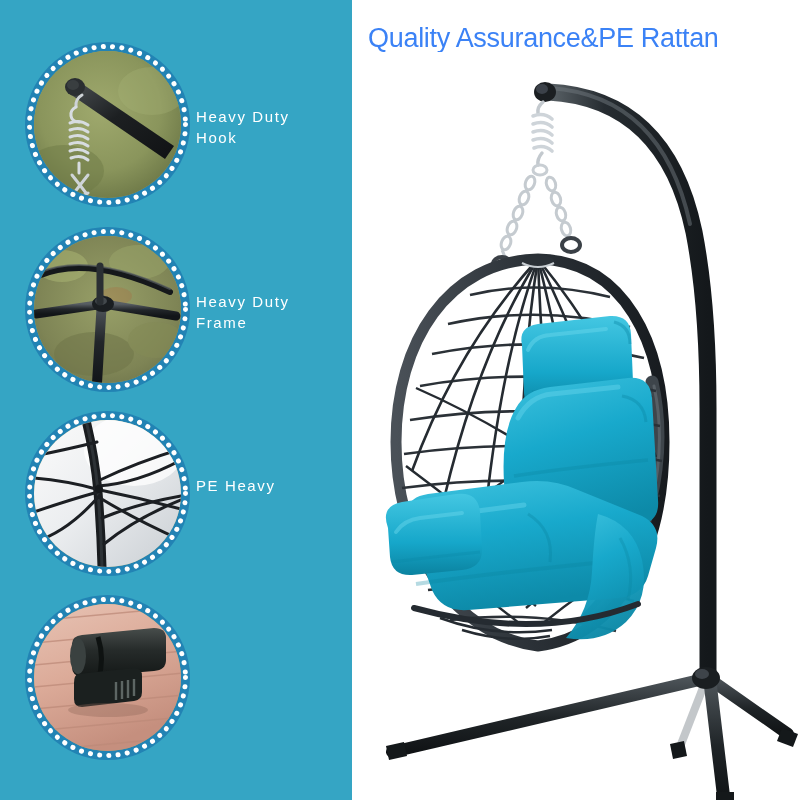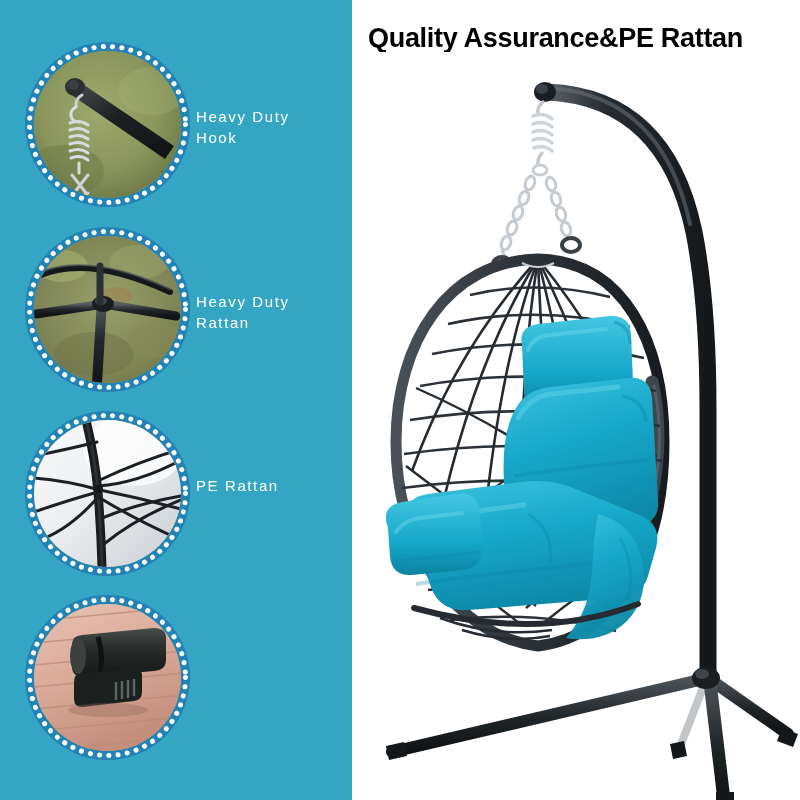--- a/index.html
+++ b/index.html
@@ -48,21 +48,21 @@
     white-space:pre-line;
     font-weight:400;
   }
   
   #title-bar{
     position:absolute;left:352px;top:0;width:448px;height:66px;
     background:#ffffff;
   }
   #poster-title{
     position:absolute;left:368px;top:23px;
-    font-size:27px;font-weight:bold;color:#000000;
+    font-size:27px;font-weight:normal;color:#3b82f6;
     letter-spacing:-0.3px;white-space:nowrap;
   }
   #product-stage{
     position:absolute;left:352px;top:52px;width:448px;height:748px;
     background:#ffffff;
   }
   #product-stage svg{display:block;width:448px;height:748px;}
 </style>
 </head>
 <body>
@@ -155,21 +155,21 @@
           <ellipse cx="69" cy="68" rx="11" ry="8" fill="#1a1e21"></ellipse>
           <ellipse cx="67" cy="65" rx="6" ry="4" fill="#4c5257" opacity=".8"></ellipse>
 
           <path d="M66 30 L66 66" stroke="#2a2f33" stroke-width="7" fill="none" stroke-linecap="round"></path>
         </svg>
       </div>
       <svg class="dot-ring" viewBox="0 0 165 165" xmlns="http://www.w3.org/2000/svg">
         <circle cx="82.5" cy="82.5" r="78" fill="none" stroke="#ffffff" stroke-width="5" stroke-linecap="round" stroke-dasharray="0.1 9.2"></circle>
       </svg>
     </div>
-    <div class="feature-label" style="top:64px">Heavy Duty Rattan</div>
+    <div class="feature-label" style="top:64px">Heavy Duty Frame</div>
   </div>
 
   <div class="feature-row" style="top:411px">
     <div class="feature-circle">
       <div class="photo-clip">
         <svg viewBox="0 0 147 147" xmlns="http://www.w3.org/2000/svg">
           <defs>
             <linearGradient id="g3bg" x1="0" y1="0" x2="1" y2="1">
               <stop offset="0%" stop-color="#fbfbfb"></stop>
               <stop offset="45%" stop-color="#eceef0"></stop>
@@ -194,21 +194,21 @@
             <path d="M68 98 q34 -14 79 -22"></path>
             <path d="M70 124 q32 -26 77 -44"></path>
           </g>
           <circle cx="65" cy="69" r="4" fill="#15181b"></circle>
         </svg>
       </div>
       <svg class="dot-ring" viewBox="0 0 165 165" xmlns="http://www.w3.org/2000/svg">
         <circle cx="82.5" cy="82.5" r="78" fill="none" stroke="#ffffff" stroke-width="5" stroke-linecap="round" stroke-dasharray="0.1 9.2"></circle>
       </svg>
     </div>
-    <div class="feature-label" style="top:64px">PE Rattan</div>
+    <div class="feature-label" style="top:64px">PE Heavy</div>
   </div>
 
   <div class="feature-row" style="top:595px">
     <div class="feature-circle">
       <div class="photo-clip">
         <svg viewBox="0 0 147 147" xmlns="http://www.w3.org/2000/svg">
           <defs>
             <linearGradient id="g4bg" x1="0" y1="0" x2="0.4" y2="1">
               <stop offset="0%" stop-color="#e7c3b4"></stop>
               <stop offset="50%" stop-color="#dcab99"></stop>

